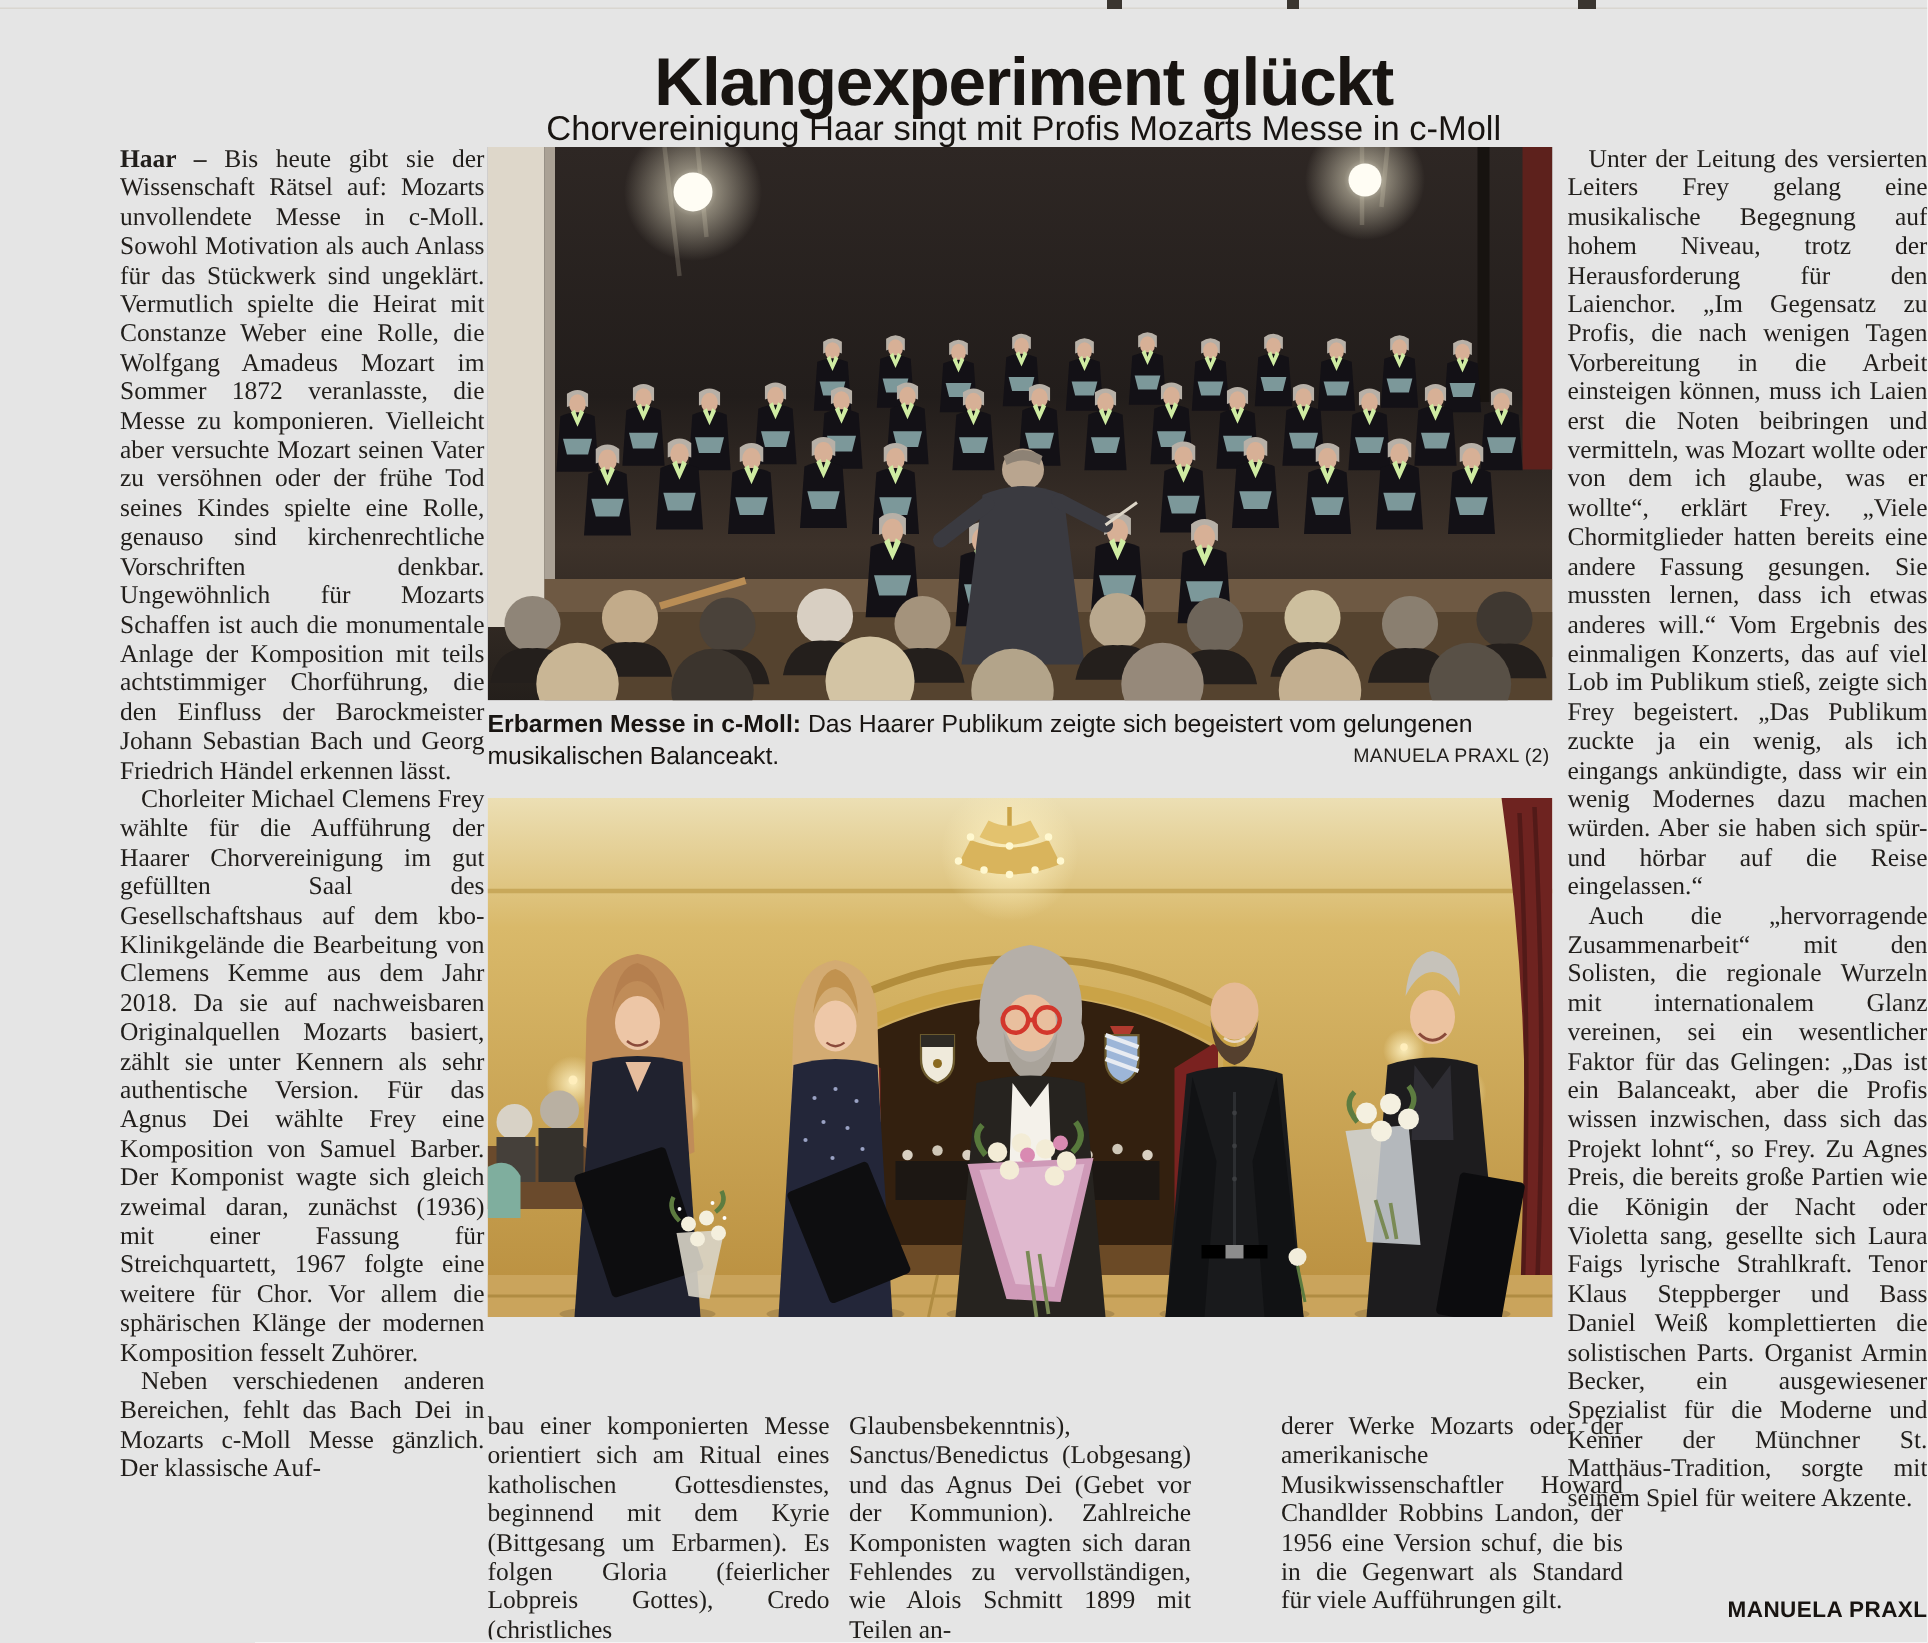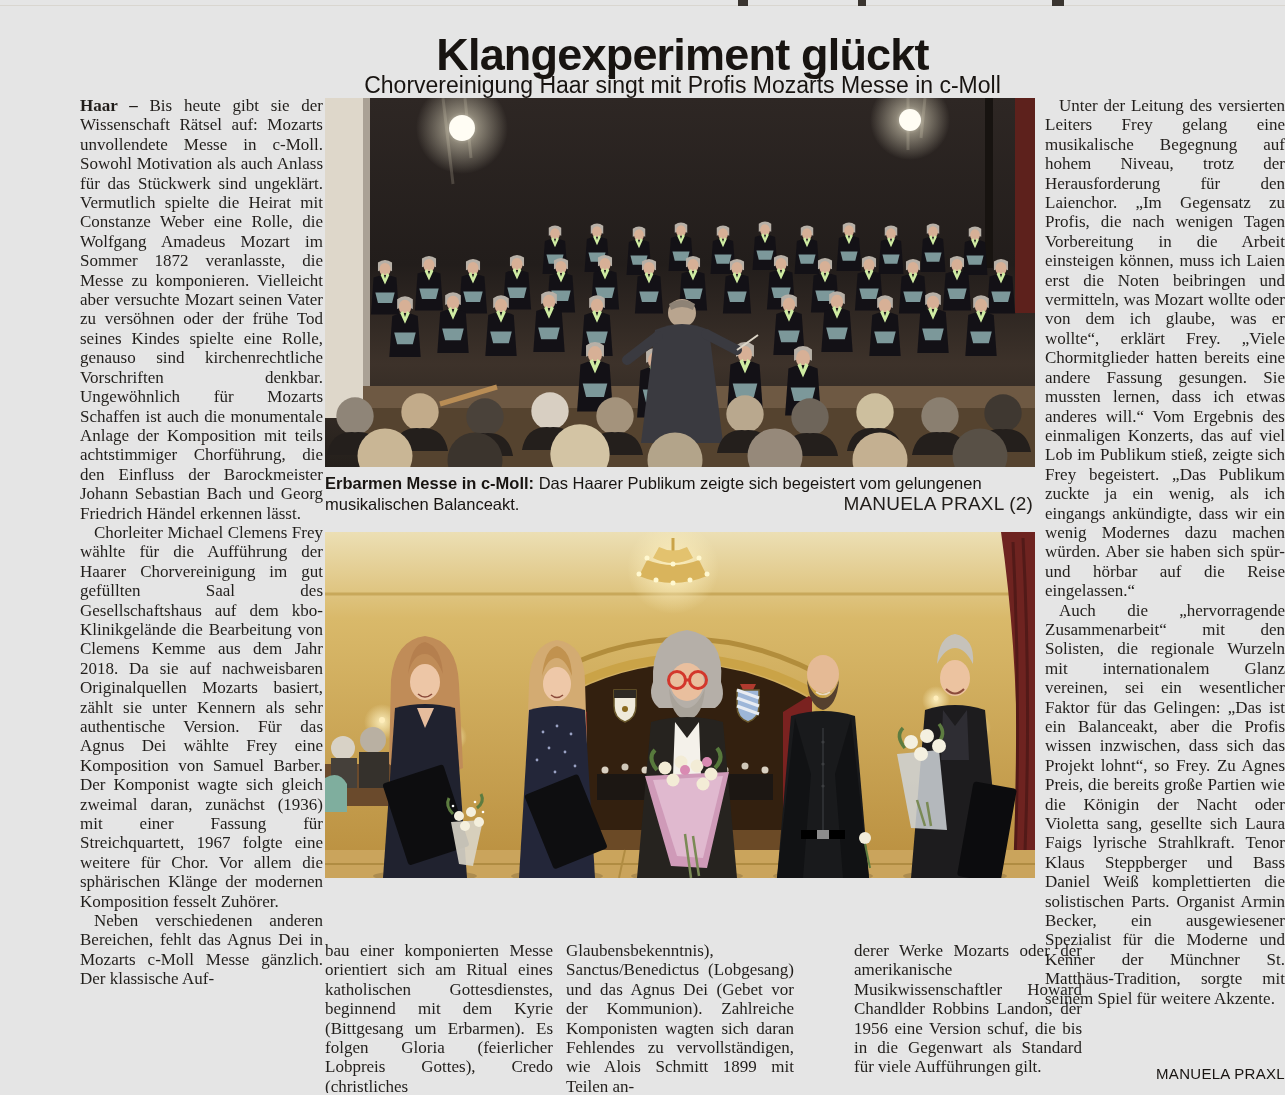--- a/index.html
+++ b/index.html
@@ -21,56 +21,56 @@
 
   .serif-col{font-family:"Liberation Serif",serif;font-size:17px;line-height:19.4px;
     text-align:justify;color:#211e1b;hyphens:auto;-webkit-hyphens:auto;}
   .serif-col p{margin:0;}
   .serif-col p.indent{text-indent:14px;}
 
   .col-left{position:absolute;left:80px;top:96px;width:243px;height:999px;overflow:hidden;}
   .col-right{position:absolute;left:1045px;top:96px;width:240px;height:999px;}
   .col-right .rc-text{height:962px;overflow:hidden;}
   .author{position:absolute;right:0;bottom:12px;font-family:"Liberation Sans",sans-serif;
-    font-weight:400;font-size:15px;letter-spacing:.3px;color:#181411;}
+    font-weight:700;font-size:15px;letter-spacing:.3px;color:#181411;}
 
   figure{margin:0;padding:0;}
   .photo{position:absolute;left:325px;overflow:hidden;}
   .photo svg{display:block;}
   .photo1{top:98px;width:710px;height:369px;}
   .photo2{top:532px;width:710px;height:346px;}
 
   .caption{position:absolute;left:325px;width:710px;
     font-family:"Liberation Sans",sans-serif;font-size:16.5px;line-height:21px;color:#181411;}
   .caption b{font-weight:700;}
   .cap1{top:473px;height:44px;}
   .cap2{top:884px;height:44px;}
   .photo-credit{position:absolute;right:2px;bottom:3px;
-    font-family:"Liberation Sans",sans-serif;font-size:19px;letter-spacing:.2px;color:#211e1b;}
+    font-family:"Liberation Sans",sans-serif;font-size:13px;letter-spacing:.2px;color:#211e1b;}
 
   .bcol{position:absolute;top:941px;width:228px;height:152px;overflow:hidden;}
   .bcol1{left:325px;} .bcol2{left:566px;} .bcol3{left:854px;}
 </style>
 </head>
 <body>
 
 <div class="page">
 
   <div class="top-rule"></div>
   <div class="frag f1"></div>
   <div class="frag f2"></div>
   <div class="frag f3"></div>
 
   <h1 class="headline">Klangexperiment glückt</h1>
   <h2 class="subhead">Chorvereinigung Haar singt mit Profis Mozarts Messe in c-Moll</h2>
 
   <div class="col-left serif-col">
     <p><b>Haar – </b><span>Bis heute gibt sie der Wissenschaft Rätsel auf: Mozarts unvollendete Messe in c-Moll. Sowohl Motivation als auch Anlass für das Stückwerk sind ungeklärt. Vermutlich spielte die Heirat mit Constanze Weber eine Rolle, die Wolfgang Amadeus Mozart im Sommer 1872 veranlasste, die Messe zu komponieren. Vielleicht aber versuchte Mozart seinen Vater zu versöhnen oder der frühe Tod seines Kindes spielte eine Rolle, genauso sind kirchenrechtliche Vorschriften denkbar. Ungewöhnlich für Mozarts Schaffen ist auch die monumentale Anlage der Komposition mit teils achtstimmiger Chorführung, die den Einfluss der Barockmeister Johann Sebastian Bach und Georg Friedrich Händel erkennen lässt.</span></p>
     <p class="indent">Chorleiter Michael Clemens Frey wählte für die Aufführung der Haarer Chorvereinigung im gut gefüllten Saal des Gesellschaftshaus auf dem kbo-Klinikgelände die Bearbeitung von Clemens Kemme aus dem Jahr 2018. Da sie auf nachweisbaren Originalquellen Mozarts basiert, zählt sie unter Kennern als sehr authentische Version. Für das Agnus Dei wählte Frey eine Komposition von Samuel Barber. Der Komponist wagte sich gleich zweimal daran, zunächst (1936) mit einer Fassung für Streichquartett, 1967 folgte eine weitere für Chor. Vor allem die sphärischen Klänge der modernen Komposition fesselt Zuhörer.</p>
-    <p class="indent">Neben verschiedenen anderen Bereichen, fehlt das Agnus Dei in Mozarts c-Moll Messe gänzlich. Der klassische Auf-</p>
+    <p class="indent">Neben verschiedenen anderen Bereichen, fehlt das Bach Dei in Mozarts c-Moll Messe gänzlich. Der klassische Auf-</p>
   </div>
 
   <figure class="photo photo1">
     <svg viewBox="0 0 710 369" width="710" height="369" xmlns="http://www.w3.org/2000/svg">
       <defs>
         <linearGradient id="p1bg" x1="0" y1="0" x2="0" y2="1">
           <stop offset="0" stop-color="#2e2724"></stop>
             <stop offset="0.45" stop-color="#221d1b"></stop>
           <stop offset="0.72" stop-color="#3d322a"></stop>
             <stop offset="1" stop-color="#241f1b"></stop>

